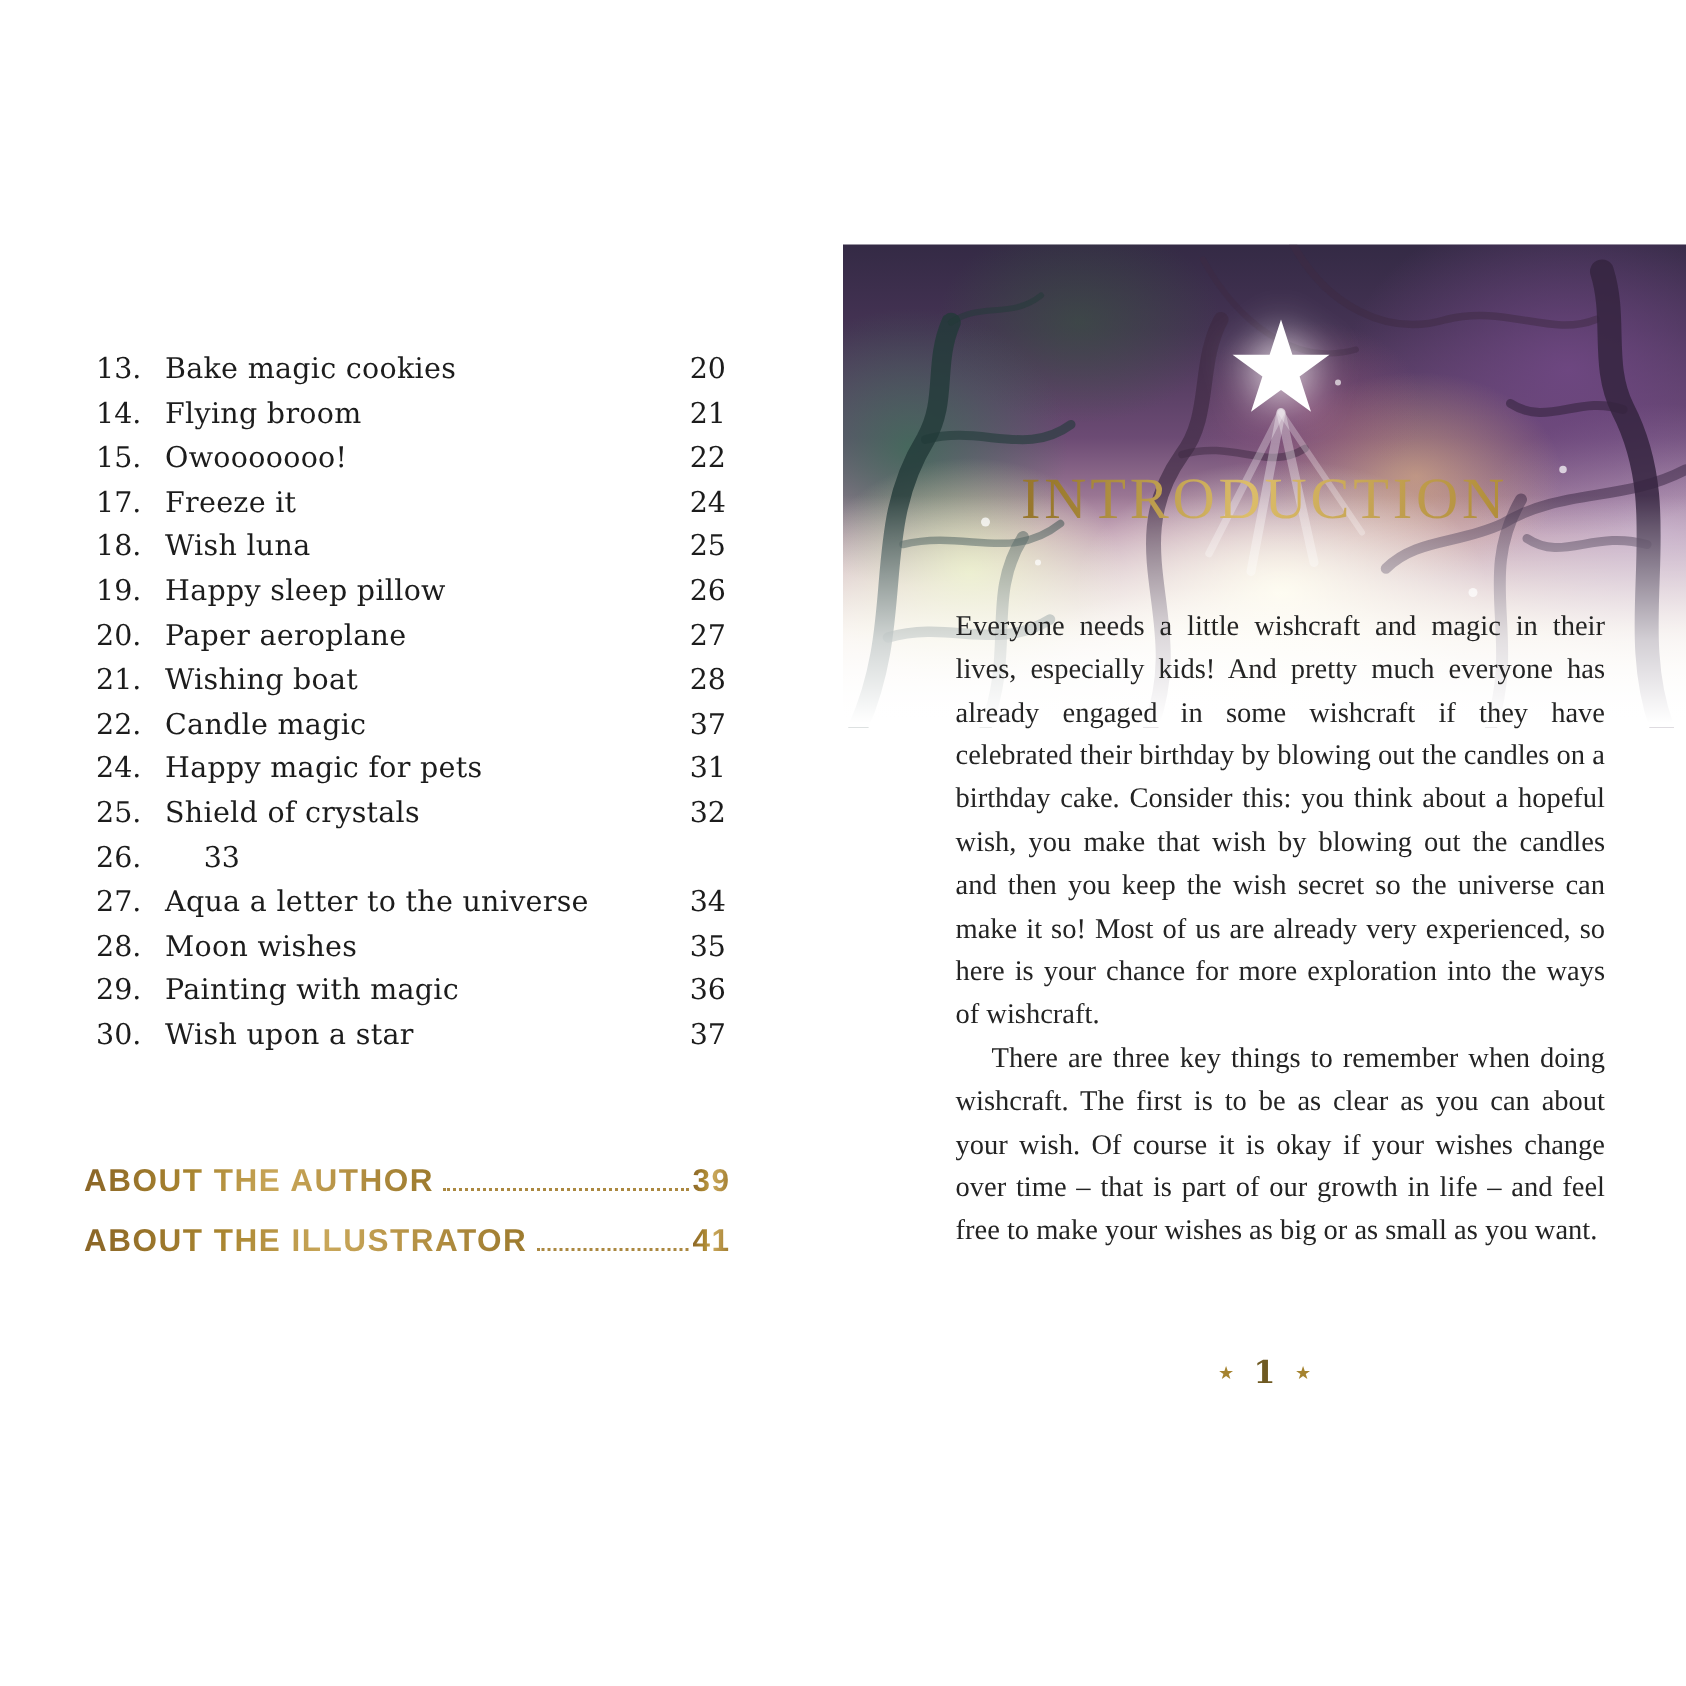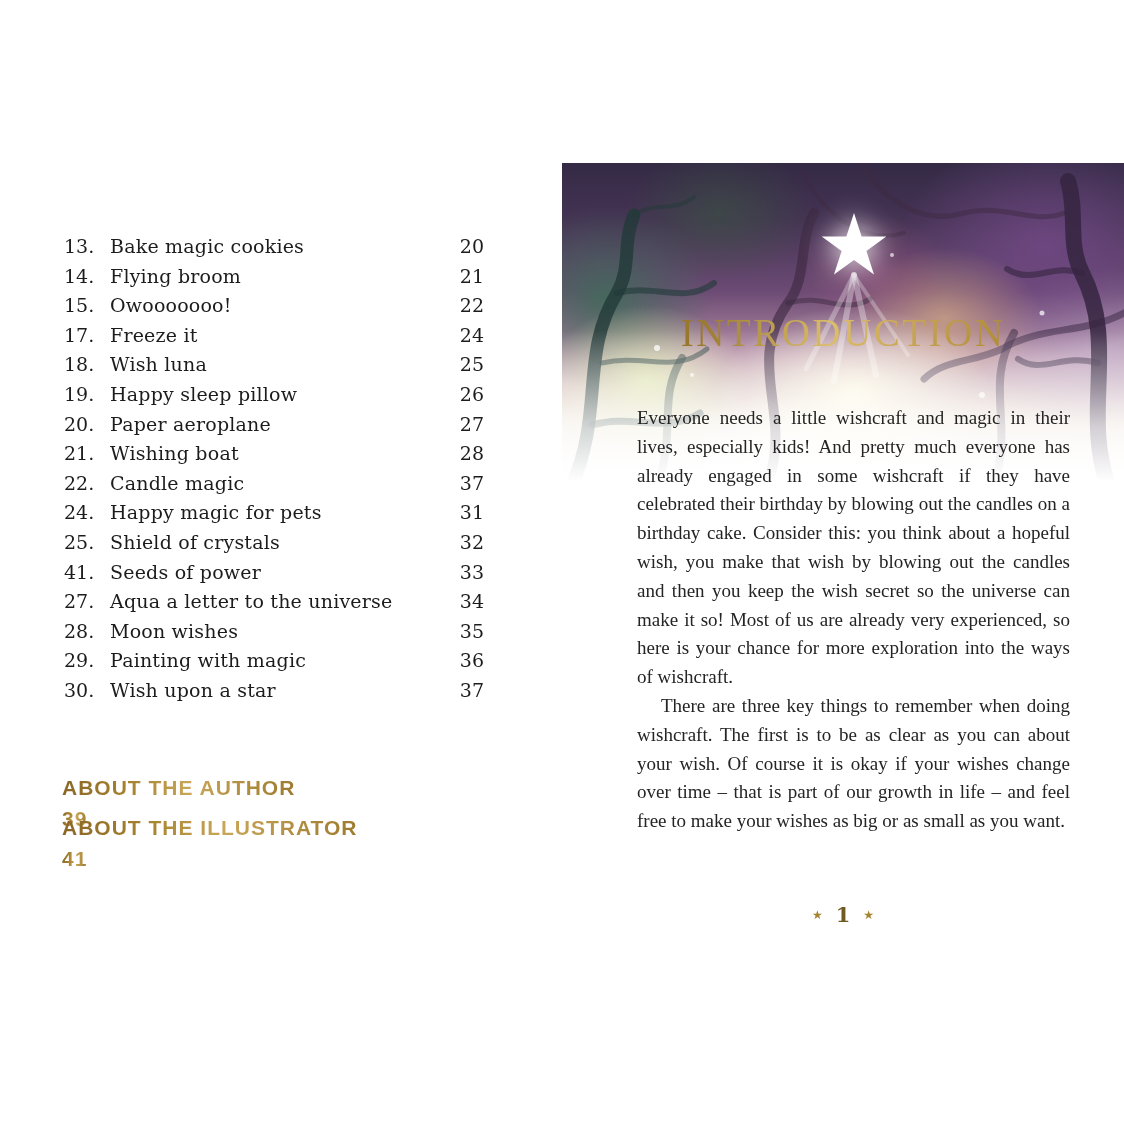--- a/index.html
+++ b/index.html
@@ -13,21 +13,21 @@
   .toc-list { position:absolute; left:64px; top:235px; width:420px; }
   .toc-row { display:flex; align-items:baseline; height:29.6px;
              font-family:"DejaVu Serif", serif; font-size:19px; color:#1c1c1c; }
   .toc-num { width:46px; flex:none; }
   .toc-title { flex:1 1 auto; letter-spacing:0.2px; }
   .toc-page { flex:none; text-align:right; min-width:30px;margin-left:20px; }
 
   .about-list { position:absolute; left:56px; top:776px; width:431px; }
   .about-row { display:flex; align-items:baseline; height:39.5px;
                font-family:"Liberation Sans", sans-serif; font-weight:700;
-               font-size:21px; letter-spacing:1px;flex-direction:column; }
+               font-size:21px; letter-spacing:1px; }
   .gold-text { background:linear-gradient(94deg,#8a6527 0%,#a8842f 30%,#c9a75a 55%,#b08c3f 80%,#9c7a2e 100%);
                -webkit-background-clip:text; background-clip:text;
                -webkit-text-fill-color:transparent; color:#a8842f; }
   .about-dots { flex:1 1 auto; border-bottom:2.6px dotted #ab8840; margin:0 3px 5px 6px; }
   .about-page { flex:none; }
 
   
   .right-page { position:absolute; left:562px; top:0; width:562px; height:1124px; }
 
   .hero { position:absolute; left:0; top:163px; width:562px; height:322px; overflow:hidden;
@@ -135,22 +135,21 @@
     <span class="toc-page">31</span>
   </div>
 
   <div class="toc-row">
     <span class="toc-num">25.</span>
     <span class="toc-title">Shield of crystals</span>
     <span class="toc-page">32</span>
   </div>
 
   <div class="toc-row">
-    <span class="toc-num">41.</span>
-    <span class="toc-title">Seeds of power</span>
+    <span class="toc-num">26.</span>
     <span class="toc-page">33</span>
   </div>
 
   <div class="toc-row">
     <span class="toc-num">27.</span>
     <span class="toc-title">Aqua a letter to the universe</span>
     <span class="toc-page">34</span>
   </div>
 
   <div class="toc-row">

